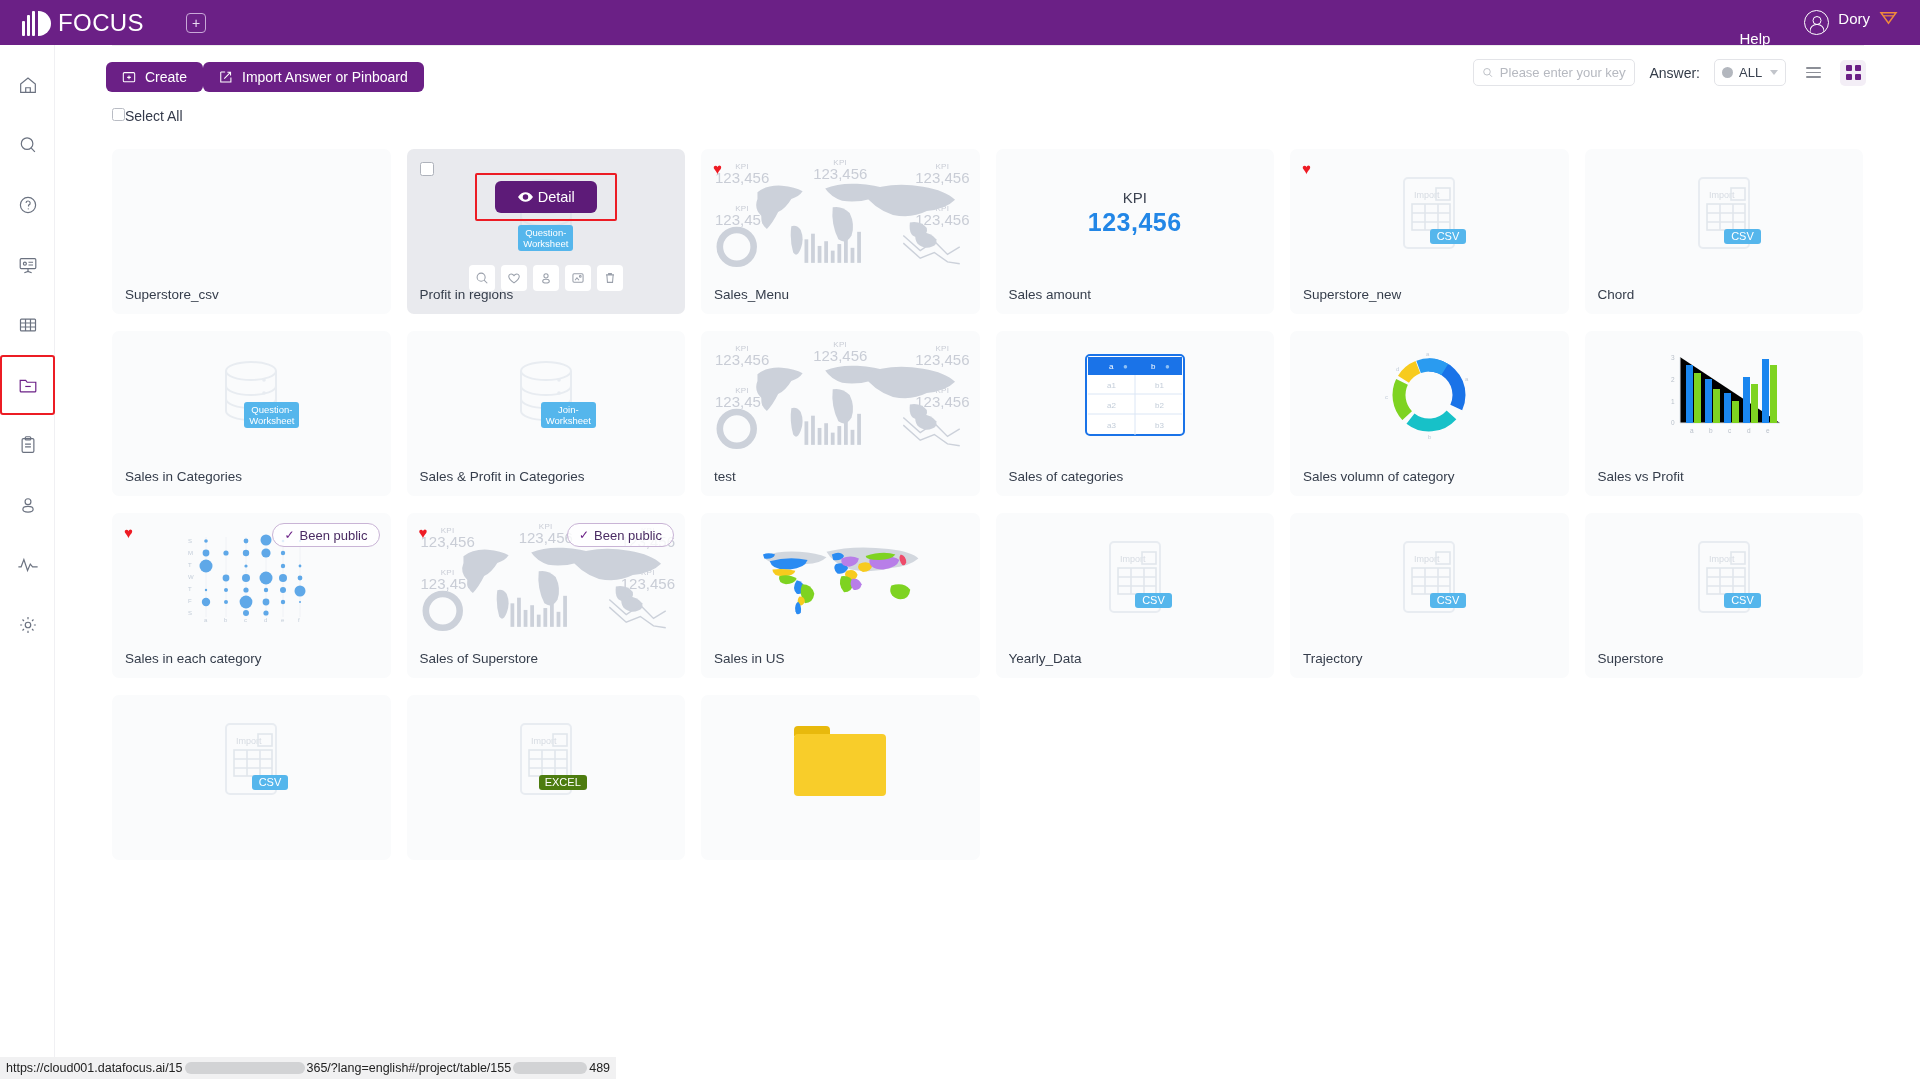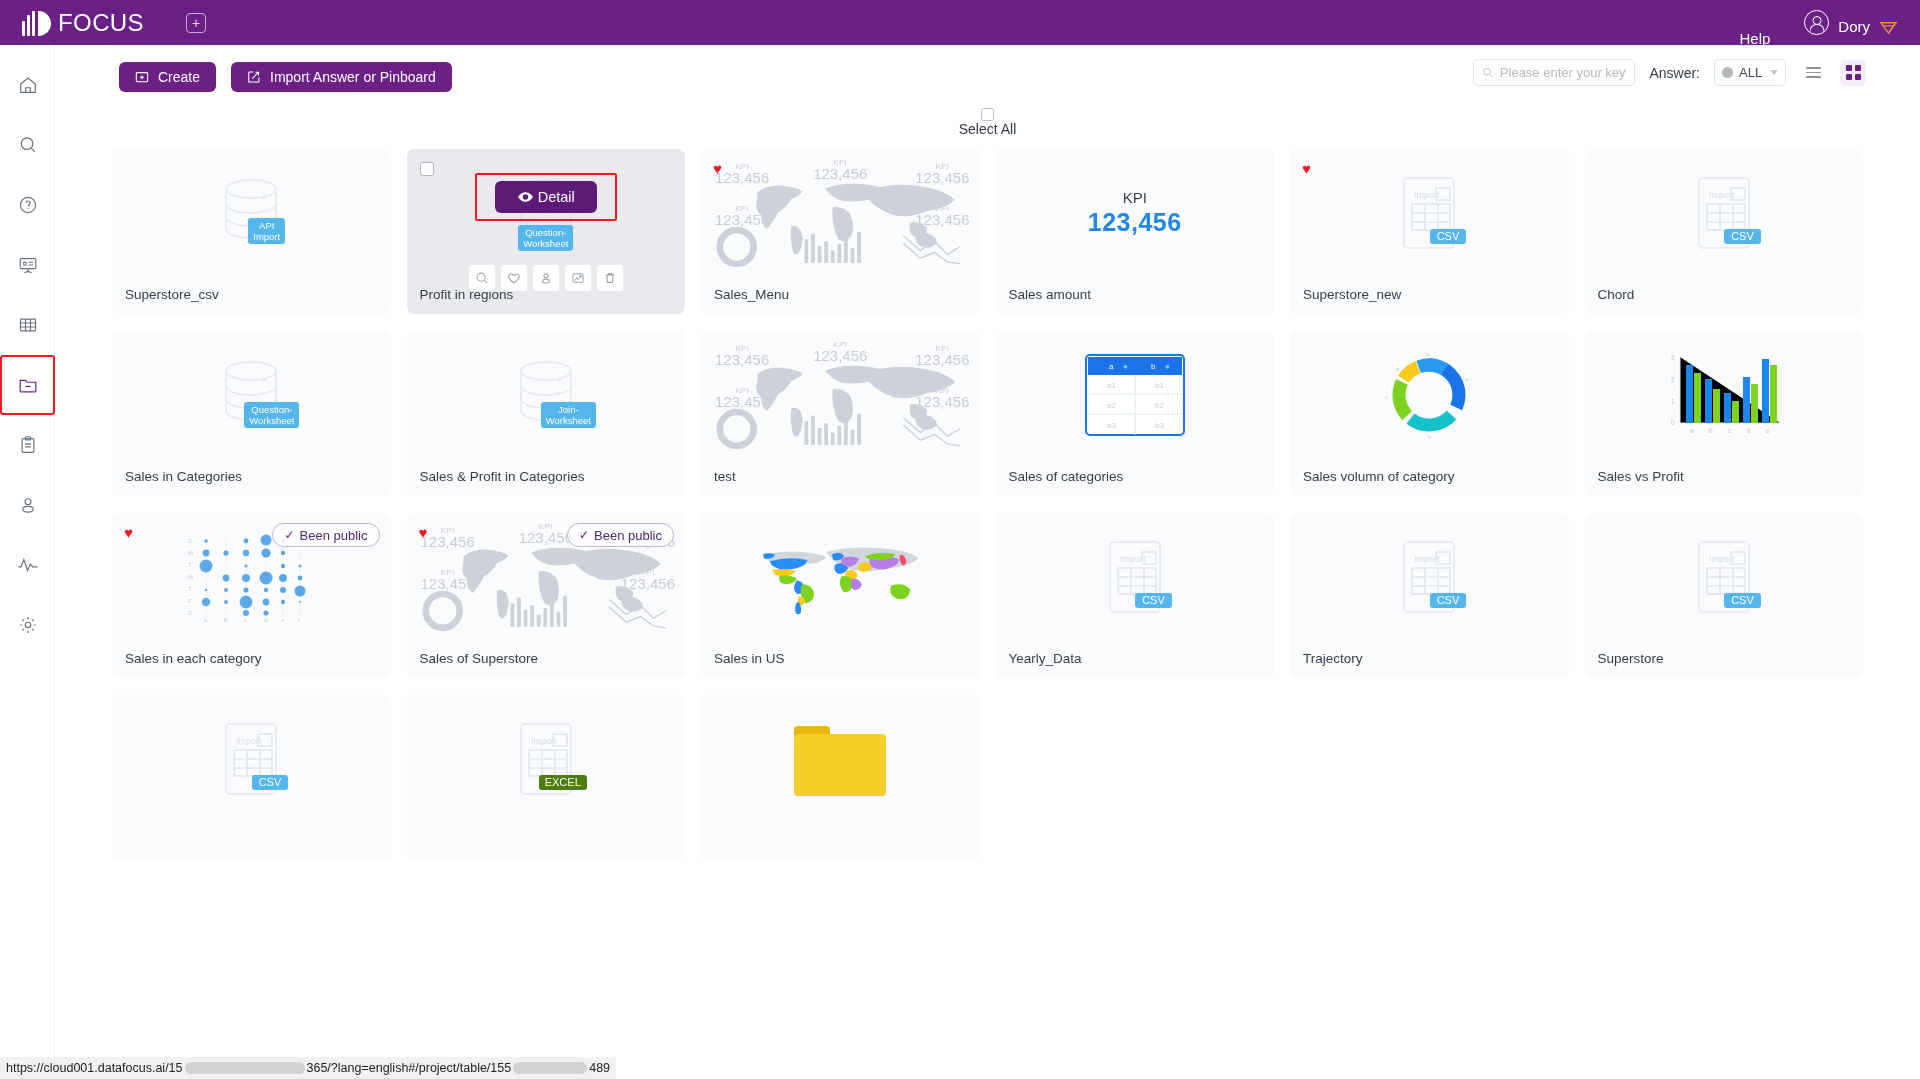--- a/index.html
+++ b/index.html
@@ -29,21 +29,21 @@
   }
   .brand-text { font-size: 24px; letter-spacing: .4px; font-weight: 400; color:#fff; }
   .plus-box {
     margin-left: 42px; width: 20px; height: 20px;
     border: 1.5px solid #c9a8d8; border-radius: 4px;
     display: flex; align-items: center; justify-content: center;
     font-size: 14px; line-height: 1; color: #eadcf2;
   }
   .topbar-right { margin-left: auto; display: flex; align-items: center; gap: 34px; }
   .help-link { font-size: 15px; color: #fff; margin-top: 32px; }
-  .user-box { display: flex; align-items: flex-end; gap: 9px; }
+  .user-box { display: flex; align-items: flex-start; gap: 9px; }
   .avatar-circle {
     width: 25px; height: 25px; border: 1.6px solid #fff; border-radius: 50%;
     position: relative;
   }
   .avatar-circle::before {
     content: ""; position: absolute; left: 50%; top: 5px; transform: translateX(-50%);
     width: 7px; height: 7px; border: 1.4px solid #fff; border-radius: 50%;
   }
   .avatar-circle::after {
     content: ""; position: absolute; left: 50%; bottom: 2.5px; transform: translateX(-50%);
@@ -90,21 +90,21 @@
     position: relative; white-space: nowrap;
   }
   .tab.active { color: #6b2086; }
   .tab.active::after {
     content: ""; position: absolute; left: 0; right: 0; bottom: 0;
     height: 2.5px; background: #6b2086;
   }
   .head-divider { height: 1px; background: #ececed; margin: 0 56px 0 57px; }
 
   .toolbar { position: relative; height: 62px; padding: 0 57px; }
-  .btn-row { position: absolute; left: 64px; top: 16px; display: flex; gap: 15px; }
+  .btn-row { position: absolute; left: 51px; top: 16px; display: flex; }
   .btn {
     background: #6b2086; color: #fff; border: none; border-radius: 6px;
     height: 30px; padding: 0 16px; font-size: 14px;
     display: inline-flex; align-items: center; gap: 9px;
     font-family: "Liberation Sans", sans-serif; cursor: pointer;
   }
   .btn svg { display: block; }
 
   .tool-right {
     position: absolute; right: 54px; top: 13px;
@@ -132,21 +132,21 @@
   }
   .view-btn {
     width: 26px; height: 26px; border-radius: 5px;
     display: flex; align-items: center; justify-content: center;
   }
   .view-btn.on { background: #f3eef6; }
   .list-lines i { display:block; width: 15px; height: 1.8px; background: #8c8f97; margin: 2.6px 0; border-radius:1px;}
   .grid-dots { display: grid; grid-template-columns: 6px 6px; gap: 3px; }
   .grid-dots i { display:block; width: 6px; height: 6px; background: #6b2086; border-radius: 1px; }
 
-  .selectall-row { padding: 0 57px; height: 30px; display: flex; align-items: center; gap: 0; flex-direction: column; }
+  .selectall-row { padding: 0 57px; height: 30px; display: flex; align-items: flex-start; gap: 0; }
   .cbx {
     width: 13px; height: 13px; border: 1px solid #b9bcc4; border-radius: 2.5px; background: #fff;
   }
   .selectall-label { font-size: 14px; color: #33394a; }
 
   
   .grid {
     padding: 11px 57px 0 57px;
     display: grid; grid-template-columns: repeat(6, 1fr);
     column-gap: 16px; row-gap: 17px;
@@ -374,33 +374,20 @@
     </div>
 
     <div class="selectall-row">
       <span class="cbx"></span>
       <span class="selectall-label">Select All</span>
     </div>
 
     <div class="grid">
 
       <div class="card">
-        <div class="card-thumb">
-          <div class="db-icon">
-            <svg width="66" height="74" viewBox="0 0 66 74" fill="none" stroke="#e8ecf1" stroke-width="2">
-              <ellipse cx="33" cy="13" rx="25" ry="9"></ellipse>
-              <path d="M8 13 v40 a25 9 0 0 0 50 0 V13"></path>
-              <path d="M8 28 a25 9 0 0 0 50 0"></path>
-                <path d="M8 41 a25 9 0 0 0 50 0"></path>
-              <circle cx="46" cy="22" r="1.8" fill="#e8ecf1" stroke="none"></circle>
-              <circle cx="46" cy="35" r="1.8" fill="#e8ecf1" stroke="none"></circle>
-            </svg>
-            <span class="tag" style="left:30px;bottom:6px;">API Import</span>
-          </div>
-        </div>
         <div class="card-title">Superstore_csv</div>
       </div>
 
       <div class="card selected">
         <div class="card-thumb">
           <div class="db-icon">
             <svg width="66" height="74" viewBox="0 0 66 74" fill="none" stroke="#dfe3e9" stroke-width="2">
               <ellipse cx="33" cy="13" rx="25" ry="9"></ellipse>
               <path d="M8 13 v40 a25 9 0 0 0 50 0 V13"></path>
               <path d="M8 28 a25 9 0 0 0 50 0"></path>

